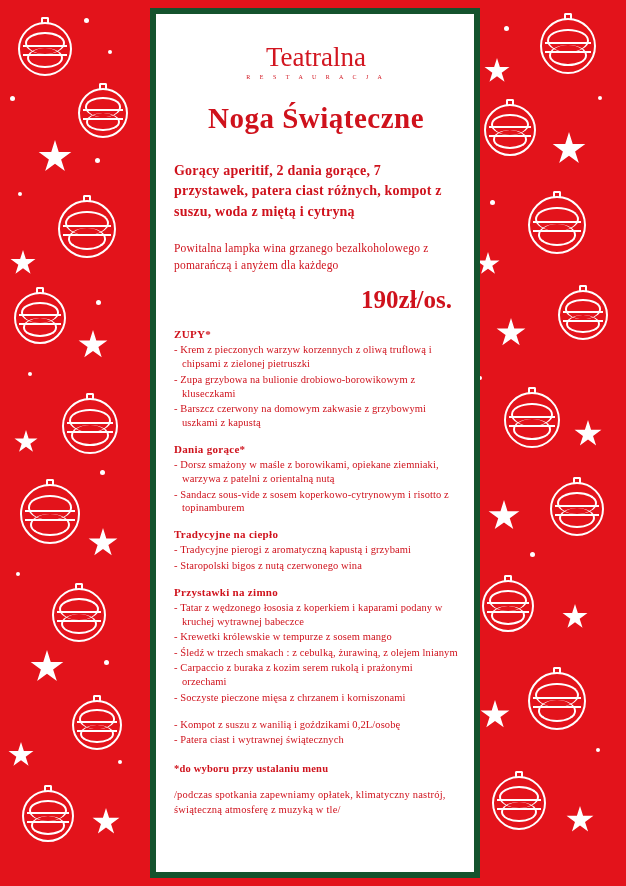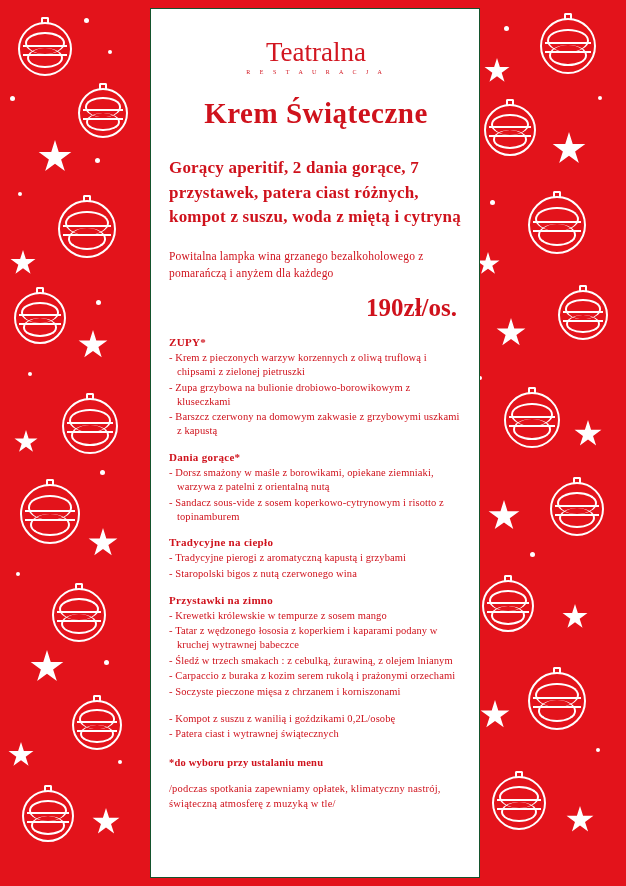--- a/index.html
+++ b/index.html
@@ -75,21 +75,21 @@
 
   
   .card {
     position: absolute;
     left: 150px;
     top: 8px;
     width: 330px;
     height: 870px;
     background: #ffffff;
     box-sizing: border-box;
-    border: 1px solid #14532d;
+    border: 6px solid #14532d;
     padding: 14px 16px 10px 18px;
     overflow: hidden;
   }
 
   
   .logo-wrap {
     text-align: center;
     margin-top: 16px;
     margin-bottom: 6px;
   }
@@ -117,21 +117,21 @@
     font-family: "Liberation Serif", serif;
     font-size: 29px;
     font-weight: bold;
     margin: 22px 0 26px 0;
     letter-spacing: 0.5px;
   }
 
   .intro {
     color: #cf121c;
     font-weight: bold;
-    font-size: 17px;
+    font-size: 14px;
     line-height: 1.45;
     letter-spacing: 0.2px;
     margin: 12px 0 18px 0;
   }
   .welcome {
     color: #cf121c;
     font-size: 11.5px;
     line-height: 1.5;
     letter-spacing: 0.2px;
     margin: 0 0 12px 0;
@@ -339,21 +339,21 @@
 
 <div class="card">
 
   <div class="logo-wrap">
     <div class="logo">
       <span>T</span><span>eatralna</span>
     </div>
     <div class="logo-sub">R E S T A U R A C J A</div>
   </div>
 
-  <h1 class="title">Krem Świąteczne</h1>
+  <h1 class="title">Noga Świąteczne</h1>
 
   <p class="intro">Gorący aperitif, 2 dania gorące, 7 przystawek, patera ciast różnych, kompot  z suszu, woda z miętą i cytryną</p>
 
   <p class="welcome">Powitalna lampka wina grzanego bezalkoholowego z pomarańczą i anyżem dla każdego</p>
 
   <div class="price">190zł/os.</div>
 
   <div class="section">
     <div class="section-head">ZUPY*</div>
     <ul class="items">
@@ -375,22 +375,22 @@
     <div class="section-head">Tradycyjne na ciepło</div>
     <ul class="items">
       <li>- Tradycyjne pierogi  z aromatyczną kapustą i grzybami</li>
       <li>- Staropolski bigos z nutą czerwonego wina</li>
     </ul>
   </div>
 
   <div class="section">
     <div class="section-head">Przystawki na zimno</div>
     <ul class="items">
+      <li>- Tatar z wędzonego łososia z koperkiem i kaparami podany w kruchej wytrawnej babeczce</li>
       <li>- Krewetki królewskie w tempurze z sosem mango</li>
-      <li>- Tatar z wędzonego łososia z koperkiem i kaparami podany w kruchej wytrawnej babeczce</li>
       <li>- Śledź w trzech smakach : z cebulką, żurawiną, z olejem lnianym</li>
       <li>- Carpaccio z buraka z kozim serem rukolą i prażonymi orzechami</li>
       <li>- Soczyste pieczone mięsa z  chrzanem i korniszonami</li>
     </ul>
   </div>
 
   <ul class="items extras">
     <li>- Kompot z suszu z wanilią i goździkami 0,2L/osobę</li>
     <li>- Patera ciast i wytrawnej świątecznych</li>
   </ul>

